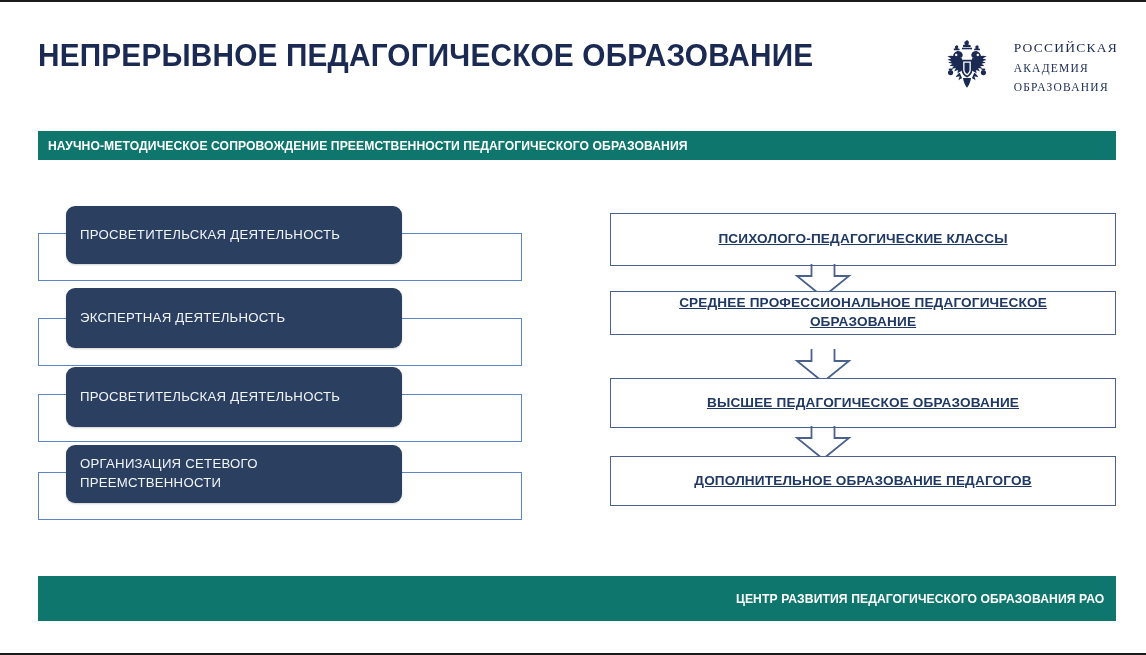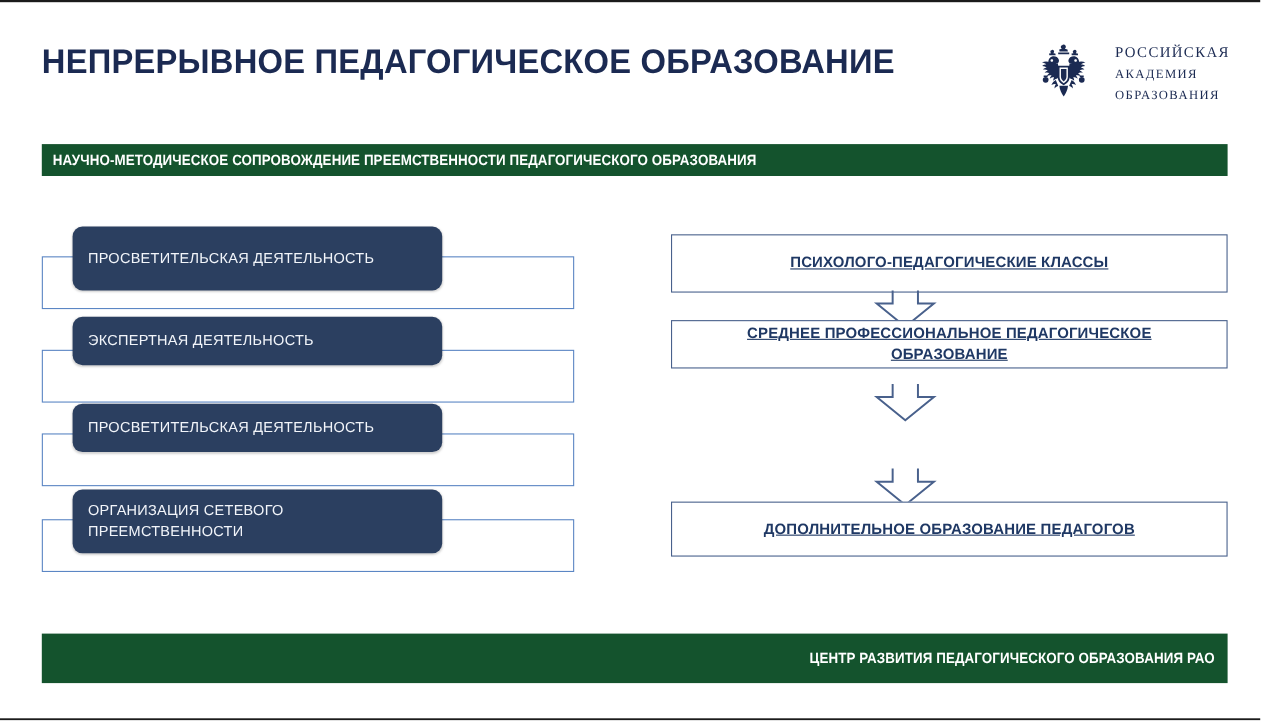--- a/index.html
+++ b/index.html
@@ -61,21 +61,21 @@
     letter-spacing:1.25px;
     line-height:1.62;
     text-transform:uppercase;
     white-space:nowrap;
   }
   .logo-text .lg-first{ font-size:13.5px; }
 
   
   .bar{
     position:absolute;
-    background:#14532d;
+    background:#0f766e;
     color:#ffffff;
     font-weight:700;
     font-size:13.5px;
     letter-spacing:0.1px;
     display:flex;
     align-items:center;
     box-sizing:border-box;
   }
   .bar-sub{
     left:38px; top:131px;
@@ -128,21 +128,21 @@
     flex-direction:column;
     justify-content:center;
     color:#f2f5fa;
     font-size:13.2px;
     font-weight:400;
     letter-spacing:0.25px;
     line-height:1.42;
     box-shadow:0 1px 2px rgba(0,0,0,0.18);
   }
   .lcard-chip.two-line{ height:58px; }
-  .lcard-chip.one-line{ height:44px; }
+  .lcard-chip.one-line{ height:60px; }
 
   
   .right-col{
     position:absolute;
     left:0; top:0;
     width:1146px; height:655px;
   }
   .rbox{
     position:absolute;
     left:610px;
@@ -256,20 +256,21 @@
     </div>
 
     <div class="rbox" style="top:291px;height:44px;">СРЕДНЕЕ ПРОФЕССИОНАЛЬНОЕ ПЕДАГОГИЧЕСКОЕ ОБРАЗОВАНИЕ</div>
 
     <div class="arrow" style="top:348px;">
       <svg viewBox="0 0 60 36" aria-hidden="true">
         <path d="M18.5 1 L18.5 13 L4 13 L30 34 L56 13 L41.5 13 L41.5 1" fill="none" stroke="#49618c" stroke-width="1.8" stroke-linejoin="miter"></path>
       </svg>
     </div>
 
+    <div class="rbox" style="top:378px;height:50px;">ВЫСШЕЕ ПЕДАГОГИЧЕСКОЕ ОБРАЗОВАНИЕ</div>
 
     <div class="arrow" style="top:425px;">
       <svg viewBox="0 0 60 36" aria-hidden="true">
         <path d="M18.5 1 L18.5 13 L4 13 L30 34 L56 13 L41.5 13 L41.5 1" fill="none" stroke="#49618c" stroke-width="1.8" stroke-linejoin="miter"></path>
       </svg>
     </div>
 
     <div class="rbox" style="top:456px;height:50px;">ДОПОЛНИТЕЛЬНОЕ ОБРАЗОВАНИЕ ПЕДАГОГОВ</div>
 
   </div>

